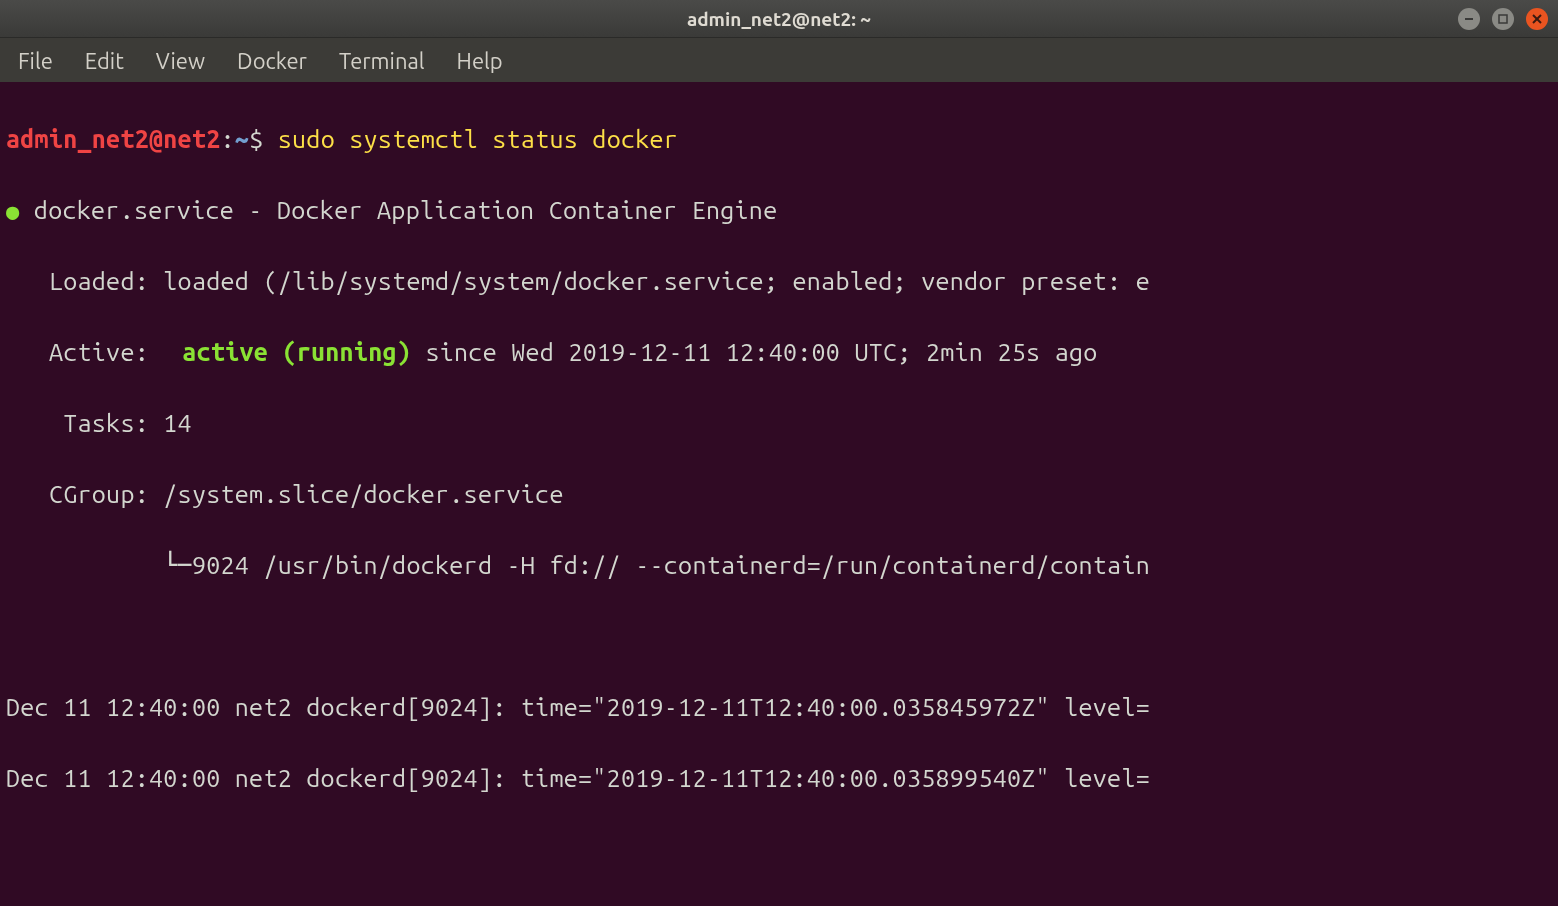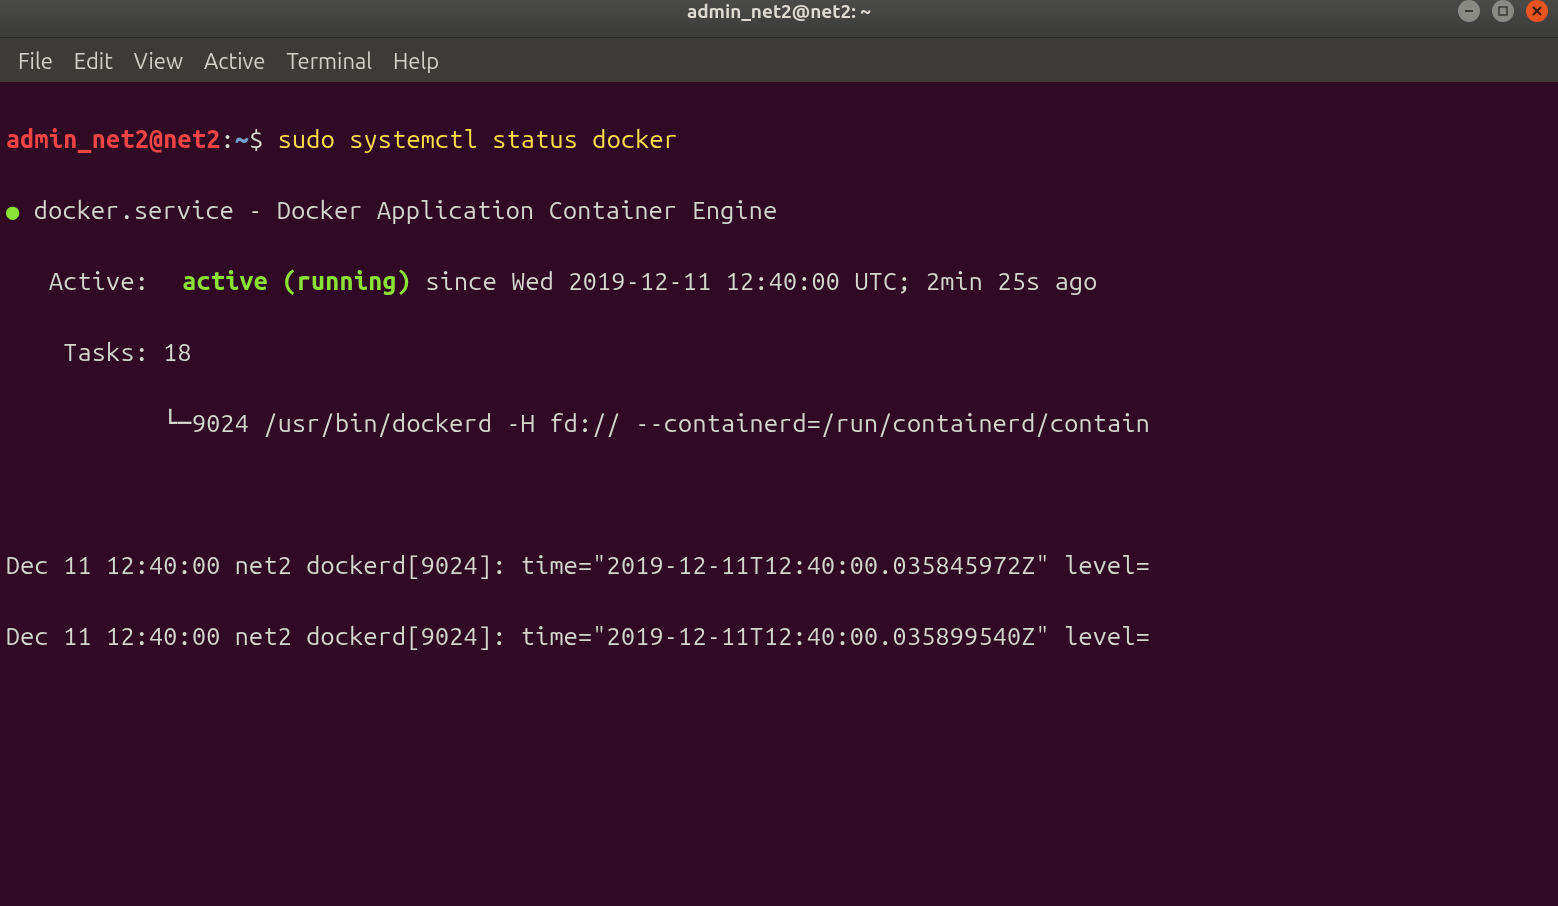--- a/index.html
+++ b/index.html
@@ -7,21 +7,21 @@
       font-family: 'Ubuntu Mono', 'DejaVu Sans Mono', monospace;
       background: #2d0922;
       color: #d3d7cf;
       width: 1558px;
       overflow: hidden;
     }
     .titlebar {
       background: linear-gradient(to bottom, #4a4a48, #3a3a38);
       height: 38px;
       display: flex;
-      align-items: flex-start;
+      align-items: center;
       position: relative;
       border-bottom: 1px solid #2a2a28;
     }
     .titlebar-title {
       color: #dfdbd2;
       font-family: 'Ubuntu', sans-serif;
       font-weight: bold;
       font-size: 19px;
       margin: 0 auto;
     }
@@ -45,21 +45,21 @@
     }
     .btn-min { background: #8a8a85; }
     .btn-max { background: #8a8a85; }
     .btn-close { background: #e95420; }
     .menubar {
       background: #3c3b37;
       height: 44px;
       display: flex;
       align-items: center;
       padding: 0 18px;
-      gap: 21px;
+      gap: 32px;
       font-family: 'Ubuntu', sans-serif;
       font-size: 22px;
       color: #d3d0c8;
     }
     .menu-item { cursor: pointer; }
     .terminal {
       background: #300a24;
       padding: 4px 6px;
       font-size: 25px;
       line-height: 1.42;
@@ -95,30 +95,32 @@
           <line x1="9" y1="1" x2="1" y2="9" stroke="#3a1a10" stroke-width="2"></line>
         </svg>
     </div>
   </div>
 </div>
 
 <div class="menubar">
   <span class="menu-item">File</span>
   <span class="menu-item">Edit</span>
   <span class="menu-item">View</span>
-  <span class="menu-item">Active</span>
+  <span class="menu-item">Docker</span>
   <span class="menu-item">Terminal</span>
   <span class="menu-item">Help</span>
 </div>
 
 <div class="terminal">
 <div><span class="prompt-user">admin_net2@net2</span><span class="prompt-end">:</span><span class="prompt-path">~</span><span class="prompt-end">$ </span><span class="cmd">sudo systemctl status docker</span></div>
 <div><span class="bullet-green">●</span><span> docker.service - Docker Application Container Engine</span></div>
+<div>   Loaded: loaded (/lib/systemd/system/docker.service; enabled; vendor preset: e</div>
 <div><span>   Active: </span><span class="active-run">active (running)</span><span> since Wed 2019-12-11 12:40:00 UTC; 2min 25s ago</span></div>
-<div>    Tasks: 18</div>
+<div>    Tasks: 14</div>
+<div>   CGroup: /system.slice/docker.service</div>
 <div>           └─9024 /usr/bin/dockerd -H fd:// --containerd=/run/containerd/contain</div>
 <div> </div>
 <div>Dec 11 12:40:00 net2 dockerd[9024]: time="2019-12-11T12:40:00.035845972Z" level=</div>
 <div>Dec 11 12:40:00 net2 dockerd[9024]: time="2019-12-11T12:40:00.035899540Z" level=</div>
 
 
 
 
 
 

